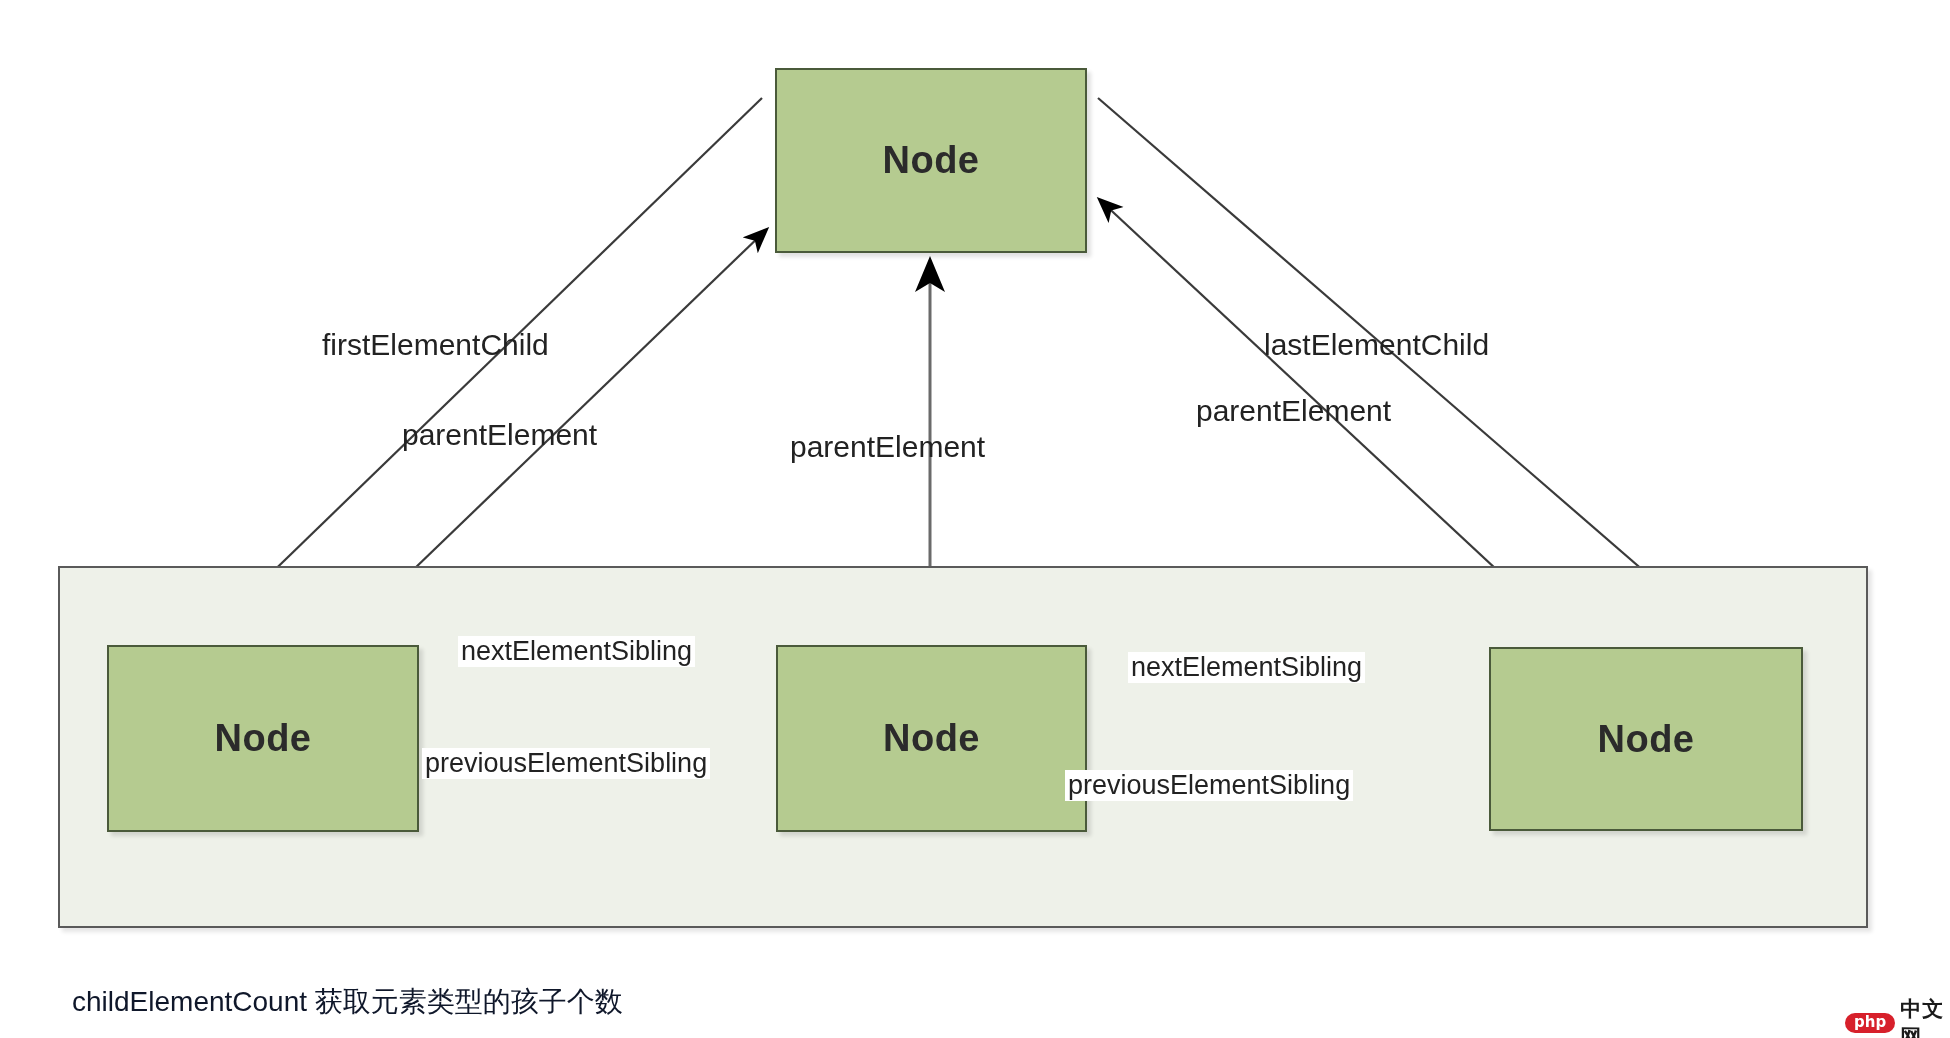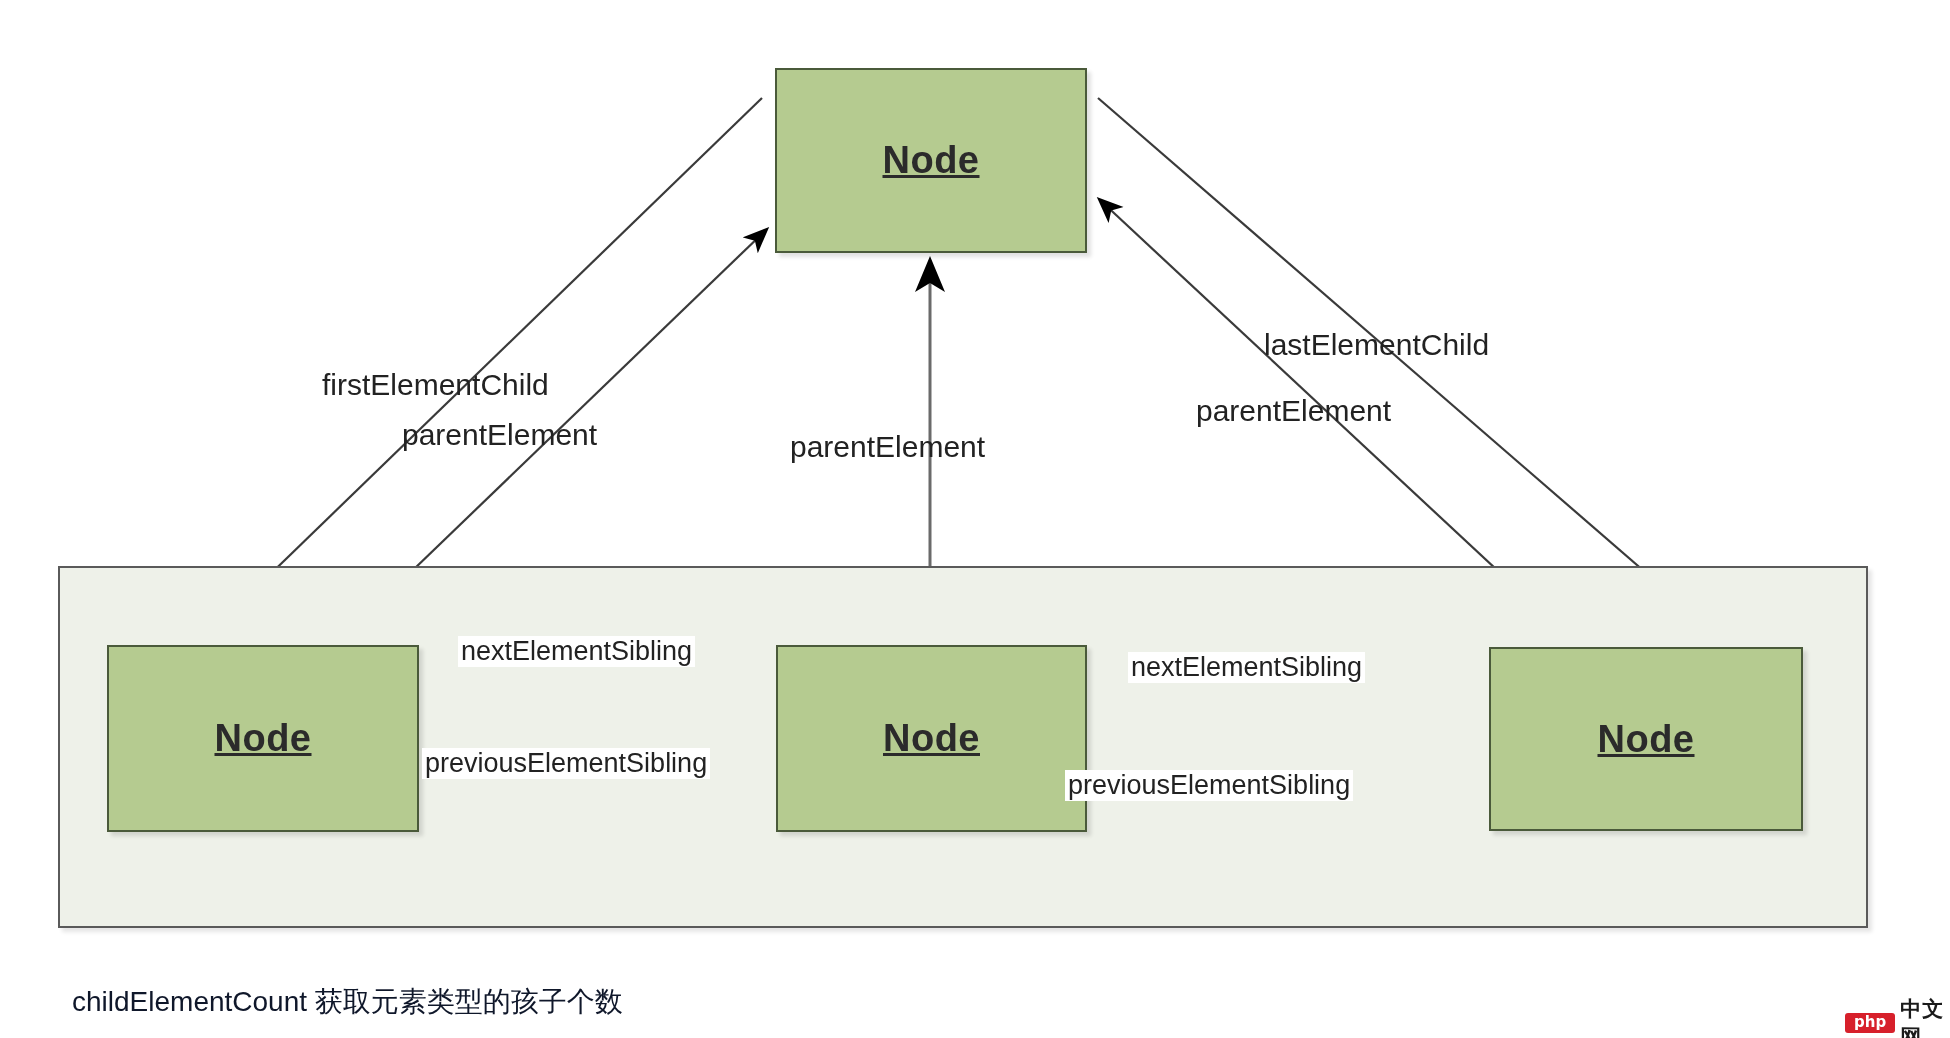--- a/index.html
+++ b/index.html
@@ -33,21 +33,20 @@
     display: flex;
     align-items: center;
     justify-content: center;
     box-sizing: border-box;
   }
   .node-label {
     font-size: 38px;
     font-weight: bold;
     color: #2b2b2b;
     letter-spacing: 0.5px;
-    text-decoration: underline;
   }
   .container-box {
     position: absolute;
     background: #eef1e9;
     border: 2px solid #5a5a5a;
     box-shadow: 4px 4px 4px rgba(0,0,0,0.10);
     box-sizing: border-box;
   }
   .edge-label {
     position: absolute;
@@ -76,21 +75,21 @@
     position: absolute;
     display: flex;
     align-items: center;
     gap: 5px;
   }
   .wm-badge {
     background: #d7202b;
     color: #ffffff;
     font-size: 15px;
     font-weight: bold;
-    border-radius: 3px;
+    border-radius: 10px;
     padding: 2px 9px 3px 9px;
     line-height: 1;
     font-family: "DejaVu Sans", sans-serif;
   }
   .wm-text {
     color: #1a1a1a;
     font-size: 21px;
     font-weight: bold;
     letter-spacing: 1px;
   }
@@ -140,21 +139,21 @@
   </div>
 
   <div class="node-box" style="left:776px; top:645px; width:311px; height:187px;">
     <span class="node-label">Node</span>
   </div>
 
   <div class="node-box" style="left:1489px; top:647px; width:314px; height:184px;">
     <span class="node-label">Node</span>
   </div>
 
-  <div class="edge-label plain" style="left:322px; top:330px;margin-top:40px;">firstElementChild</div>
+  <div class="edge-label plain" style="left:322px; top:330px;">firstElementChild</div>
 
   <div class="edge-label plain" style="left:402px; top:420px;">parentElement</div>
 
   <div class="edge-label plain" style="left:790px; top:432px;">parentElement</div>
 
   <div class="edge-label plain" style="left:1244px; top:330px;margin-left:20px;">lastElementChild</div>
 
   <div class="edge-label plain" style="left:1196px; top:396px;">parentElement</div>
 
   <div class="edge-label boxed sib" style="left:458px; top:636px;">nextElementSibling</div>

